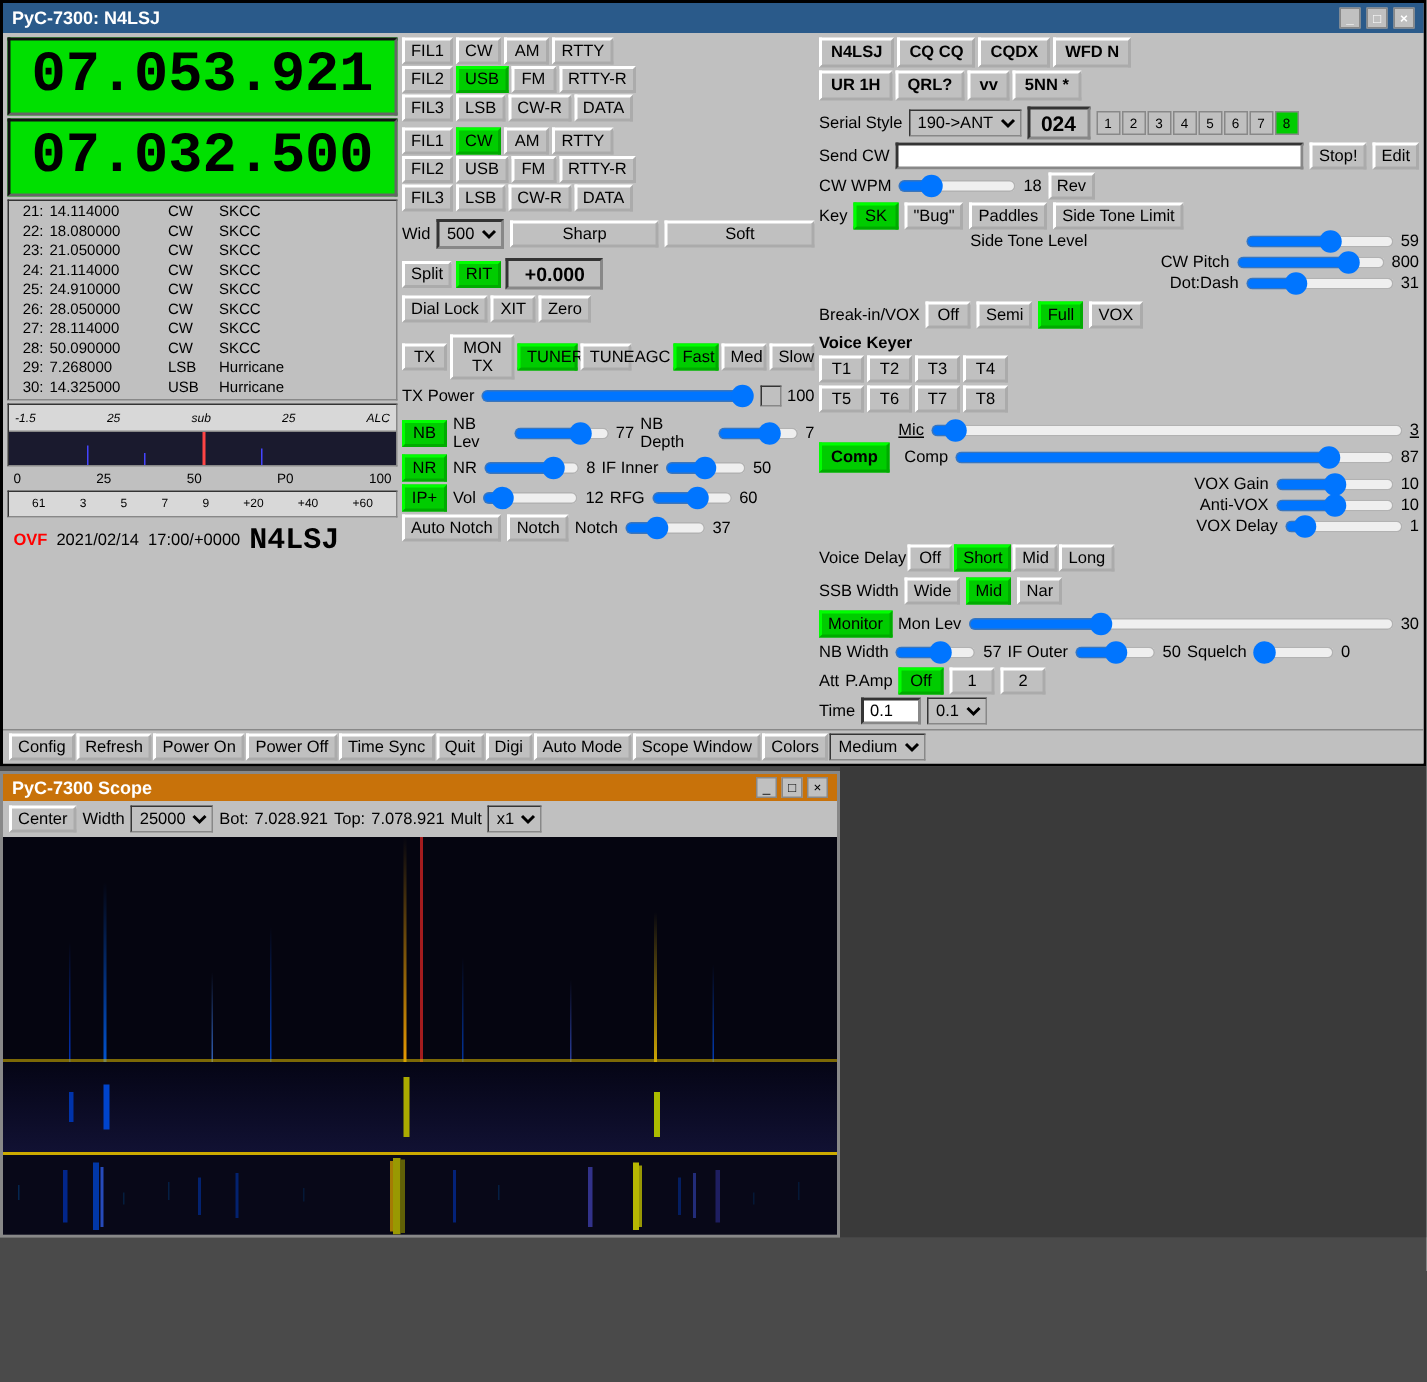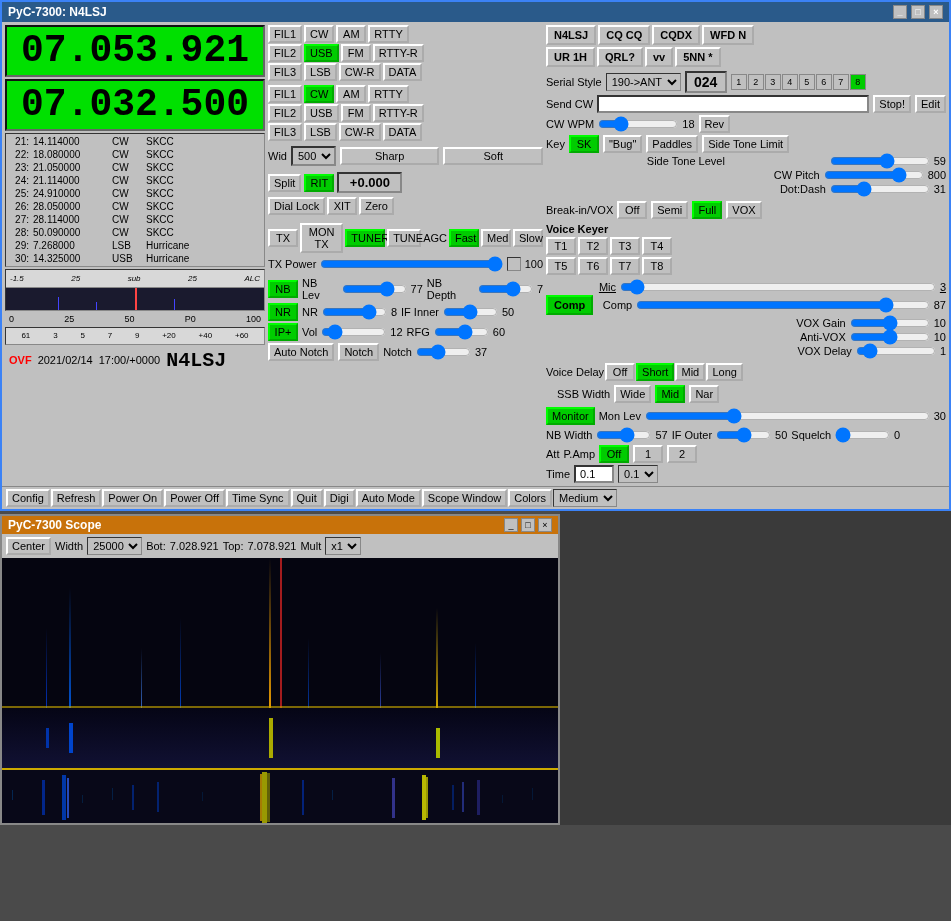--- a/index.html
+++ b/index.html
@@ -1,19 +1,19 @@
 <!DOCTYPE html>
 <html><head>
   <meta charset="utf-8">
   <style>
     * { box-sizing: border-box; margin: 0; padding: 0; }
     body { background: #4a4a4a; font-family: Arial, sans-serif; font-size: 11px; color: #000; width: 951px; }
     
     
-    .main-window { background: #c0c0c0; border: 2px solid #3b82f6; width: 951px; }
+    .main-window { background: #c0c0c0; border: 2px solid #000000; width: 951px; }
     .title-bar { background: #2a5a8a; color: white; padding: 3px 6px; display: flex; justify-content: space-between; align-items: center; font-size: 12px; font-weight: bold; }
     .title-bar-controls { display: flex; gap: 4px; }
     .title-btn { background: #c0c0c0; border: 1px solid #888; width: 14px; height: 14px; font-size: 9px; cursor: pointer; display: flex; align-items: center; justify-content: center; }
     .log-item { display: flex; gap: 4px; padding: 1px 2px; }
     .log-num { width: 20px; text-align: right; }
     .log-freq { width: 75px; }
     .log-mode { width: 30px; }
     .log-call { flex: 1; }
     .btn { background: #c0c0c0; border: 2px outset #fff; padding: 1px 4px; cursor: pointer; font-size: 11px; min-width: 30px; text-align: center; }
     .macro-btn { background: #c0c0c0; border: 2px outset #fff; padding: 2px 6px; cursor: pointer; font-size: 11px; font-weight: bold; }
@@ -410,21 +410,21 @@
       </div>
 
       <div style="display:flex; align-items:center; gap:1px; margin-top:2px;">
         <span>Voice Delay</span>
         <button class="btn">Off</button>
         <button class="btn active-green">Short</button>
         <button class="btn">Mid</button>
         <button class="btn">Long</button>
       </div>
 
-      <div style="display:flex; align-items:center; gap:4px; margin-top:2px;margin-left:11px;">
+      <div style="display:flex; align-items:center; gap:4px; margin-top:2px;">
         <span>SSB Width</span>
         <button class="btn">Wide</button>
         <button class="btn active-green">Mid</button>
         <button class="btn">Nar</button>
       </div>
 
       <div style="display:flex; align-items:center; gap:4px; margin-top:2px;">
         <button class="btn active-green">Monitor</button>
         <span>Mon Lev</span>
         <input type="range" style="flex: 1 1 0%;" value="30" min="0" max="100">

